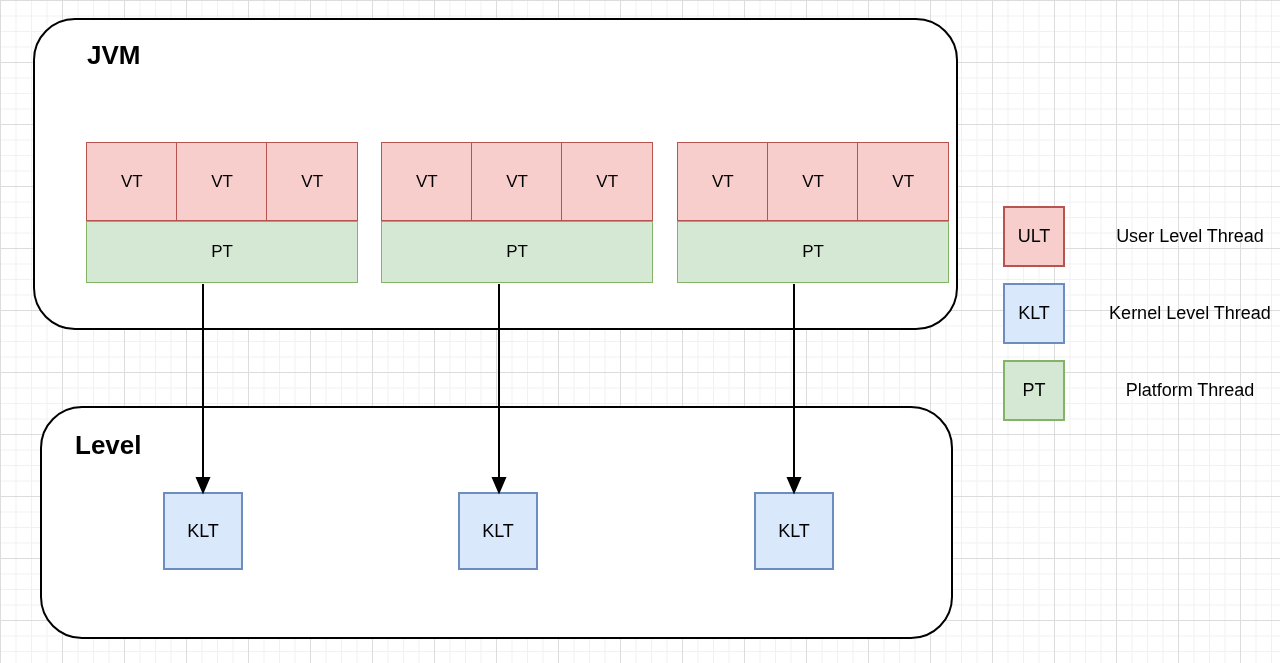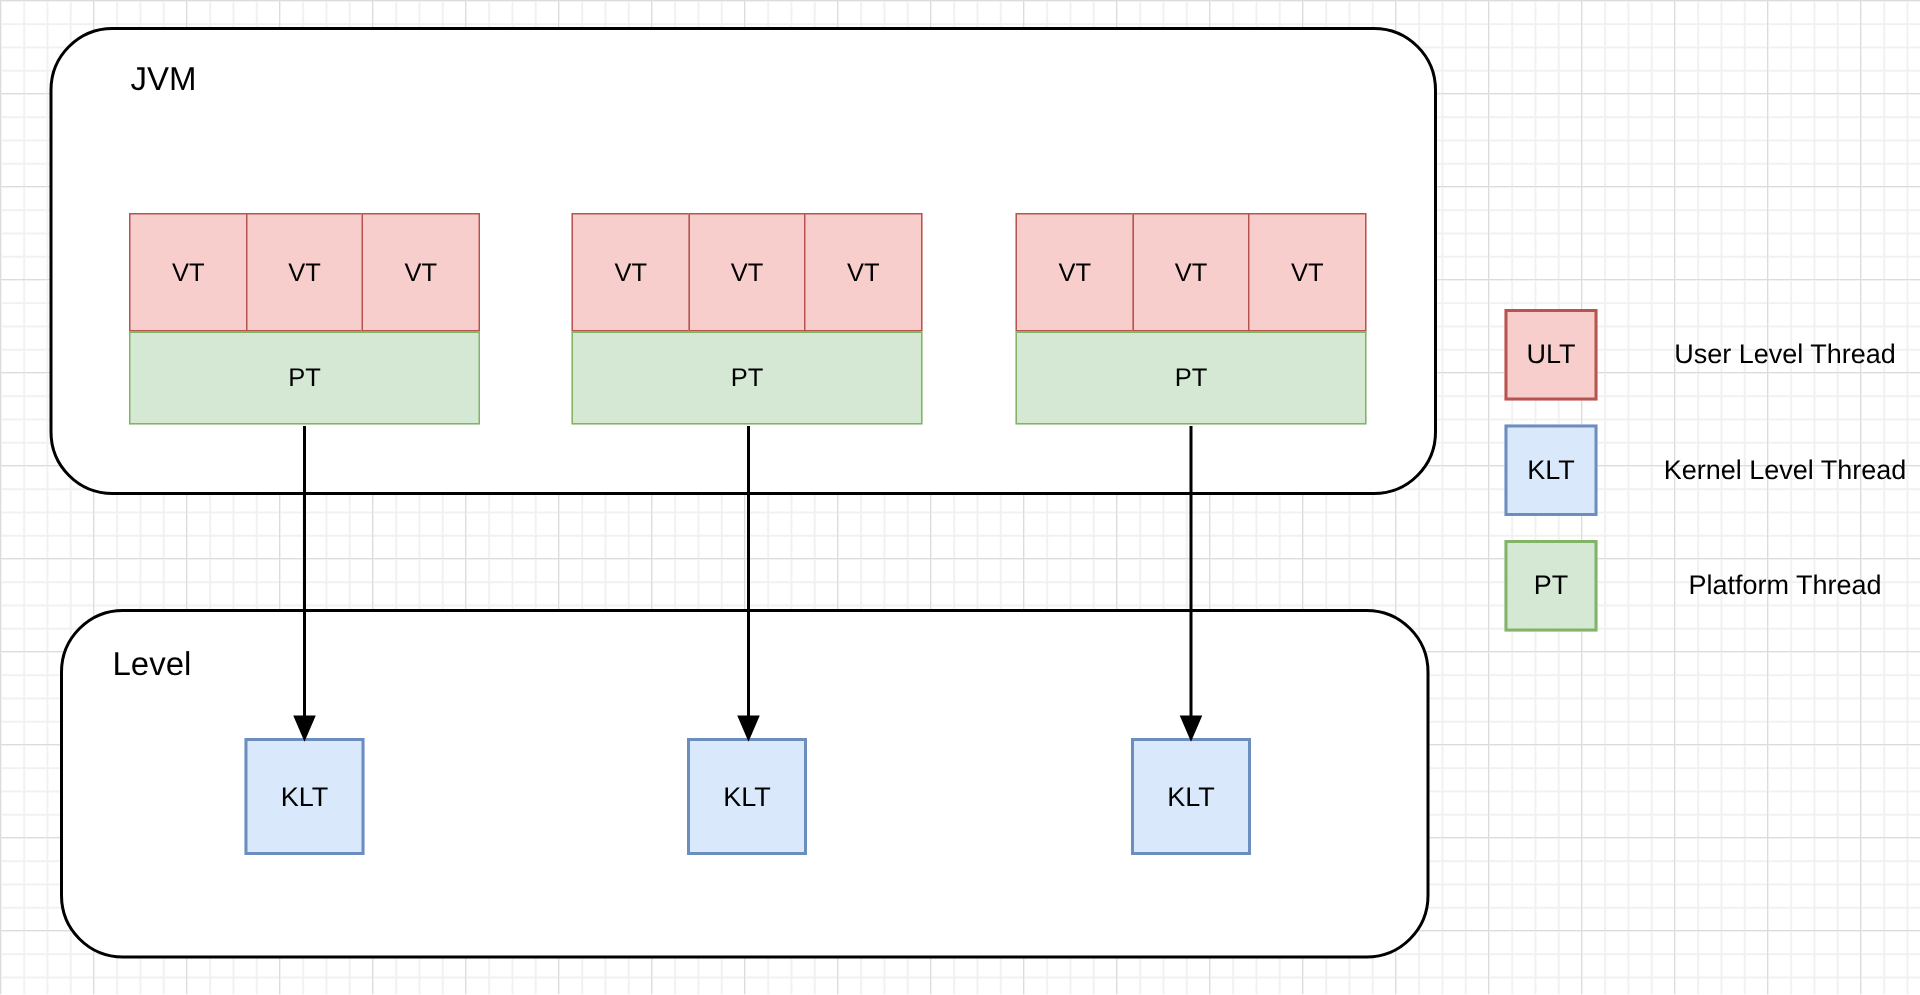--- a/index.html
+++ b/index.html
@@ -19,26 +19,26 @@
     background-size: 62px 62px, 62px 62px, 15.5px 15.5px, 15.5px 15.5px;
   }
   .container-box {
     position: absolute; background: #ffffff;
     border: 2px solid #000000; border-radius: 42px;
     box-sizing: border-box;
   }
   #jvm-box    { left: 33px;  top: 18px;  width: 925px; height: 312px; }
   #kernel-box { left: 40px;  top: 406px; width: 913px; height: 233px; }
   .container-title {
-    position: absolute; font-size: 22px; font-weight: normal;
+    position: absolute; font-size: 26px; font-weight: bold;
   }
   #jvm-title    { left: 87px; top: 40px; }
   #kernel-title { left: 75px; top: 430px; }
 
-  .thread-group { position: absolute; top: 142px; width: 234px; }
+  .thread-group { position: absolute; top: 142px; width: 272px; }
   #group-0 { left: 86px; } #group-1 { left: 381px; } #group-2 { left: 677px; }
 
   .vt-row { display: flex; height: 79px; }
   .vt {
     flex: 1; box-sizing: border-box;
     background: #f8cecc; border: 1.5px solid #b85450;
     display: flex; align-items: center; justify-content: center;
     font-size: 17px;
   }
   .vt + .vt { margin-left: -1.5px; }

